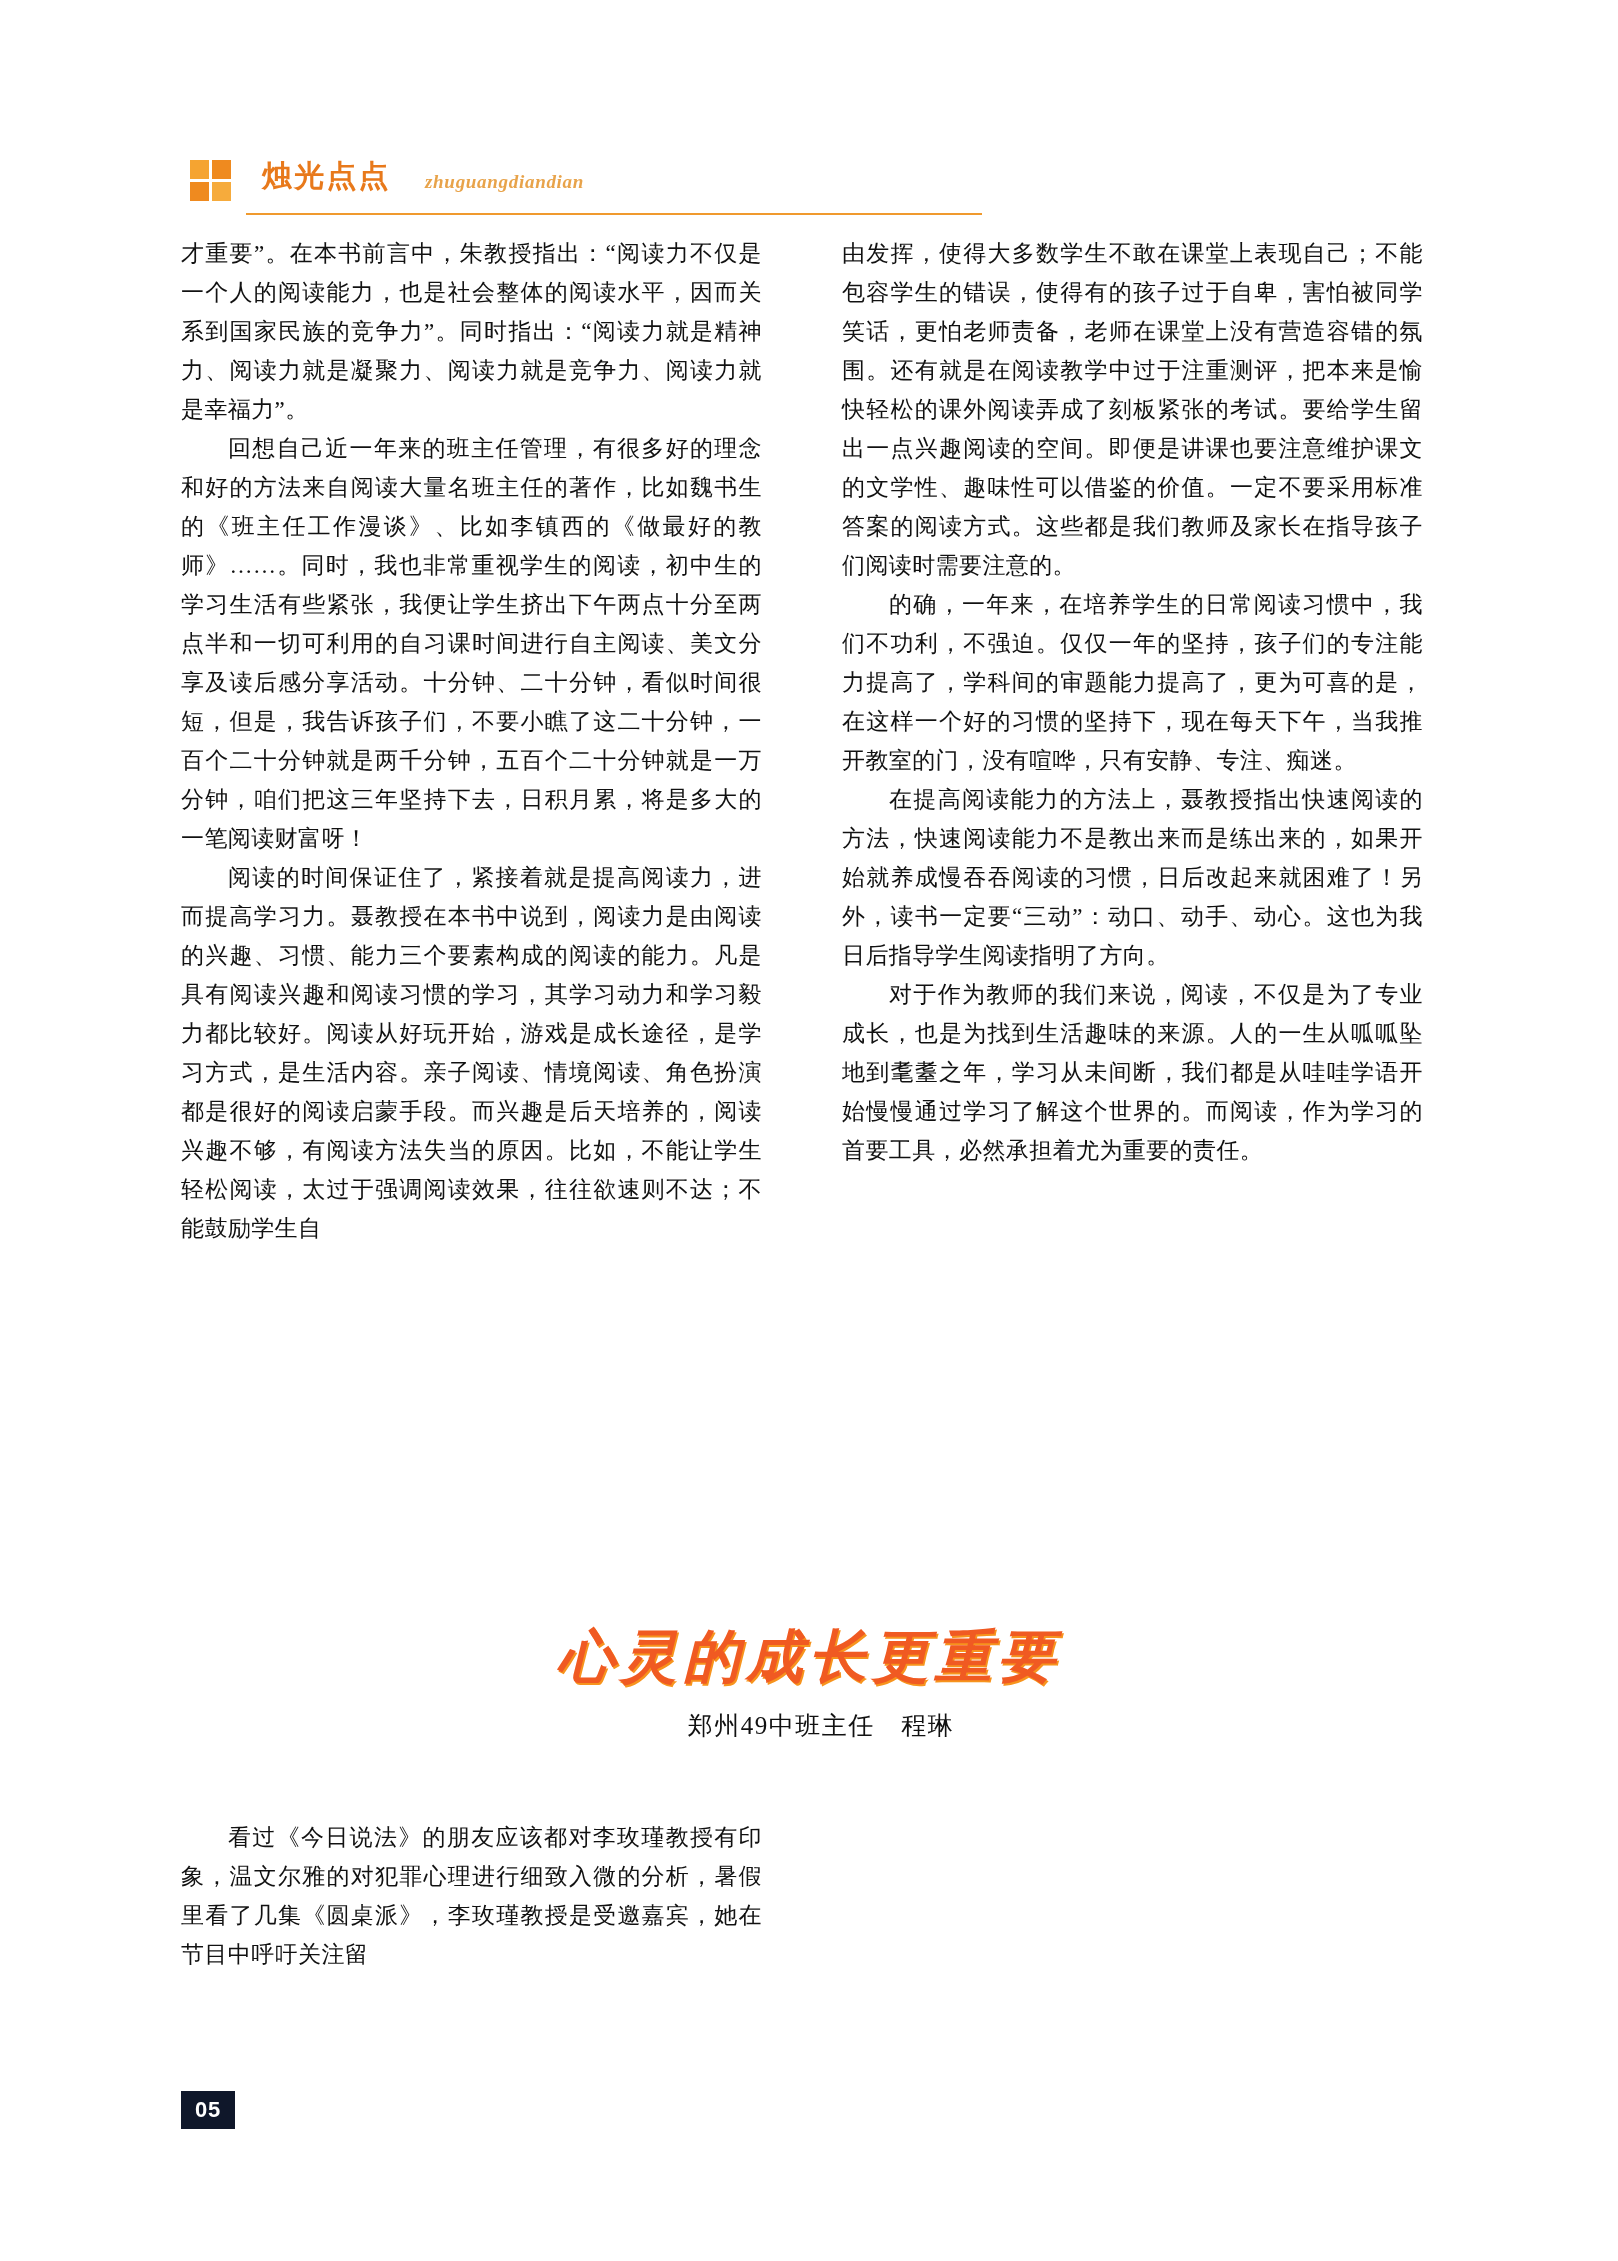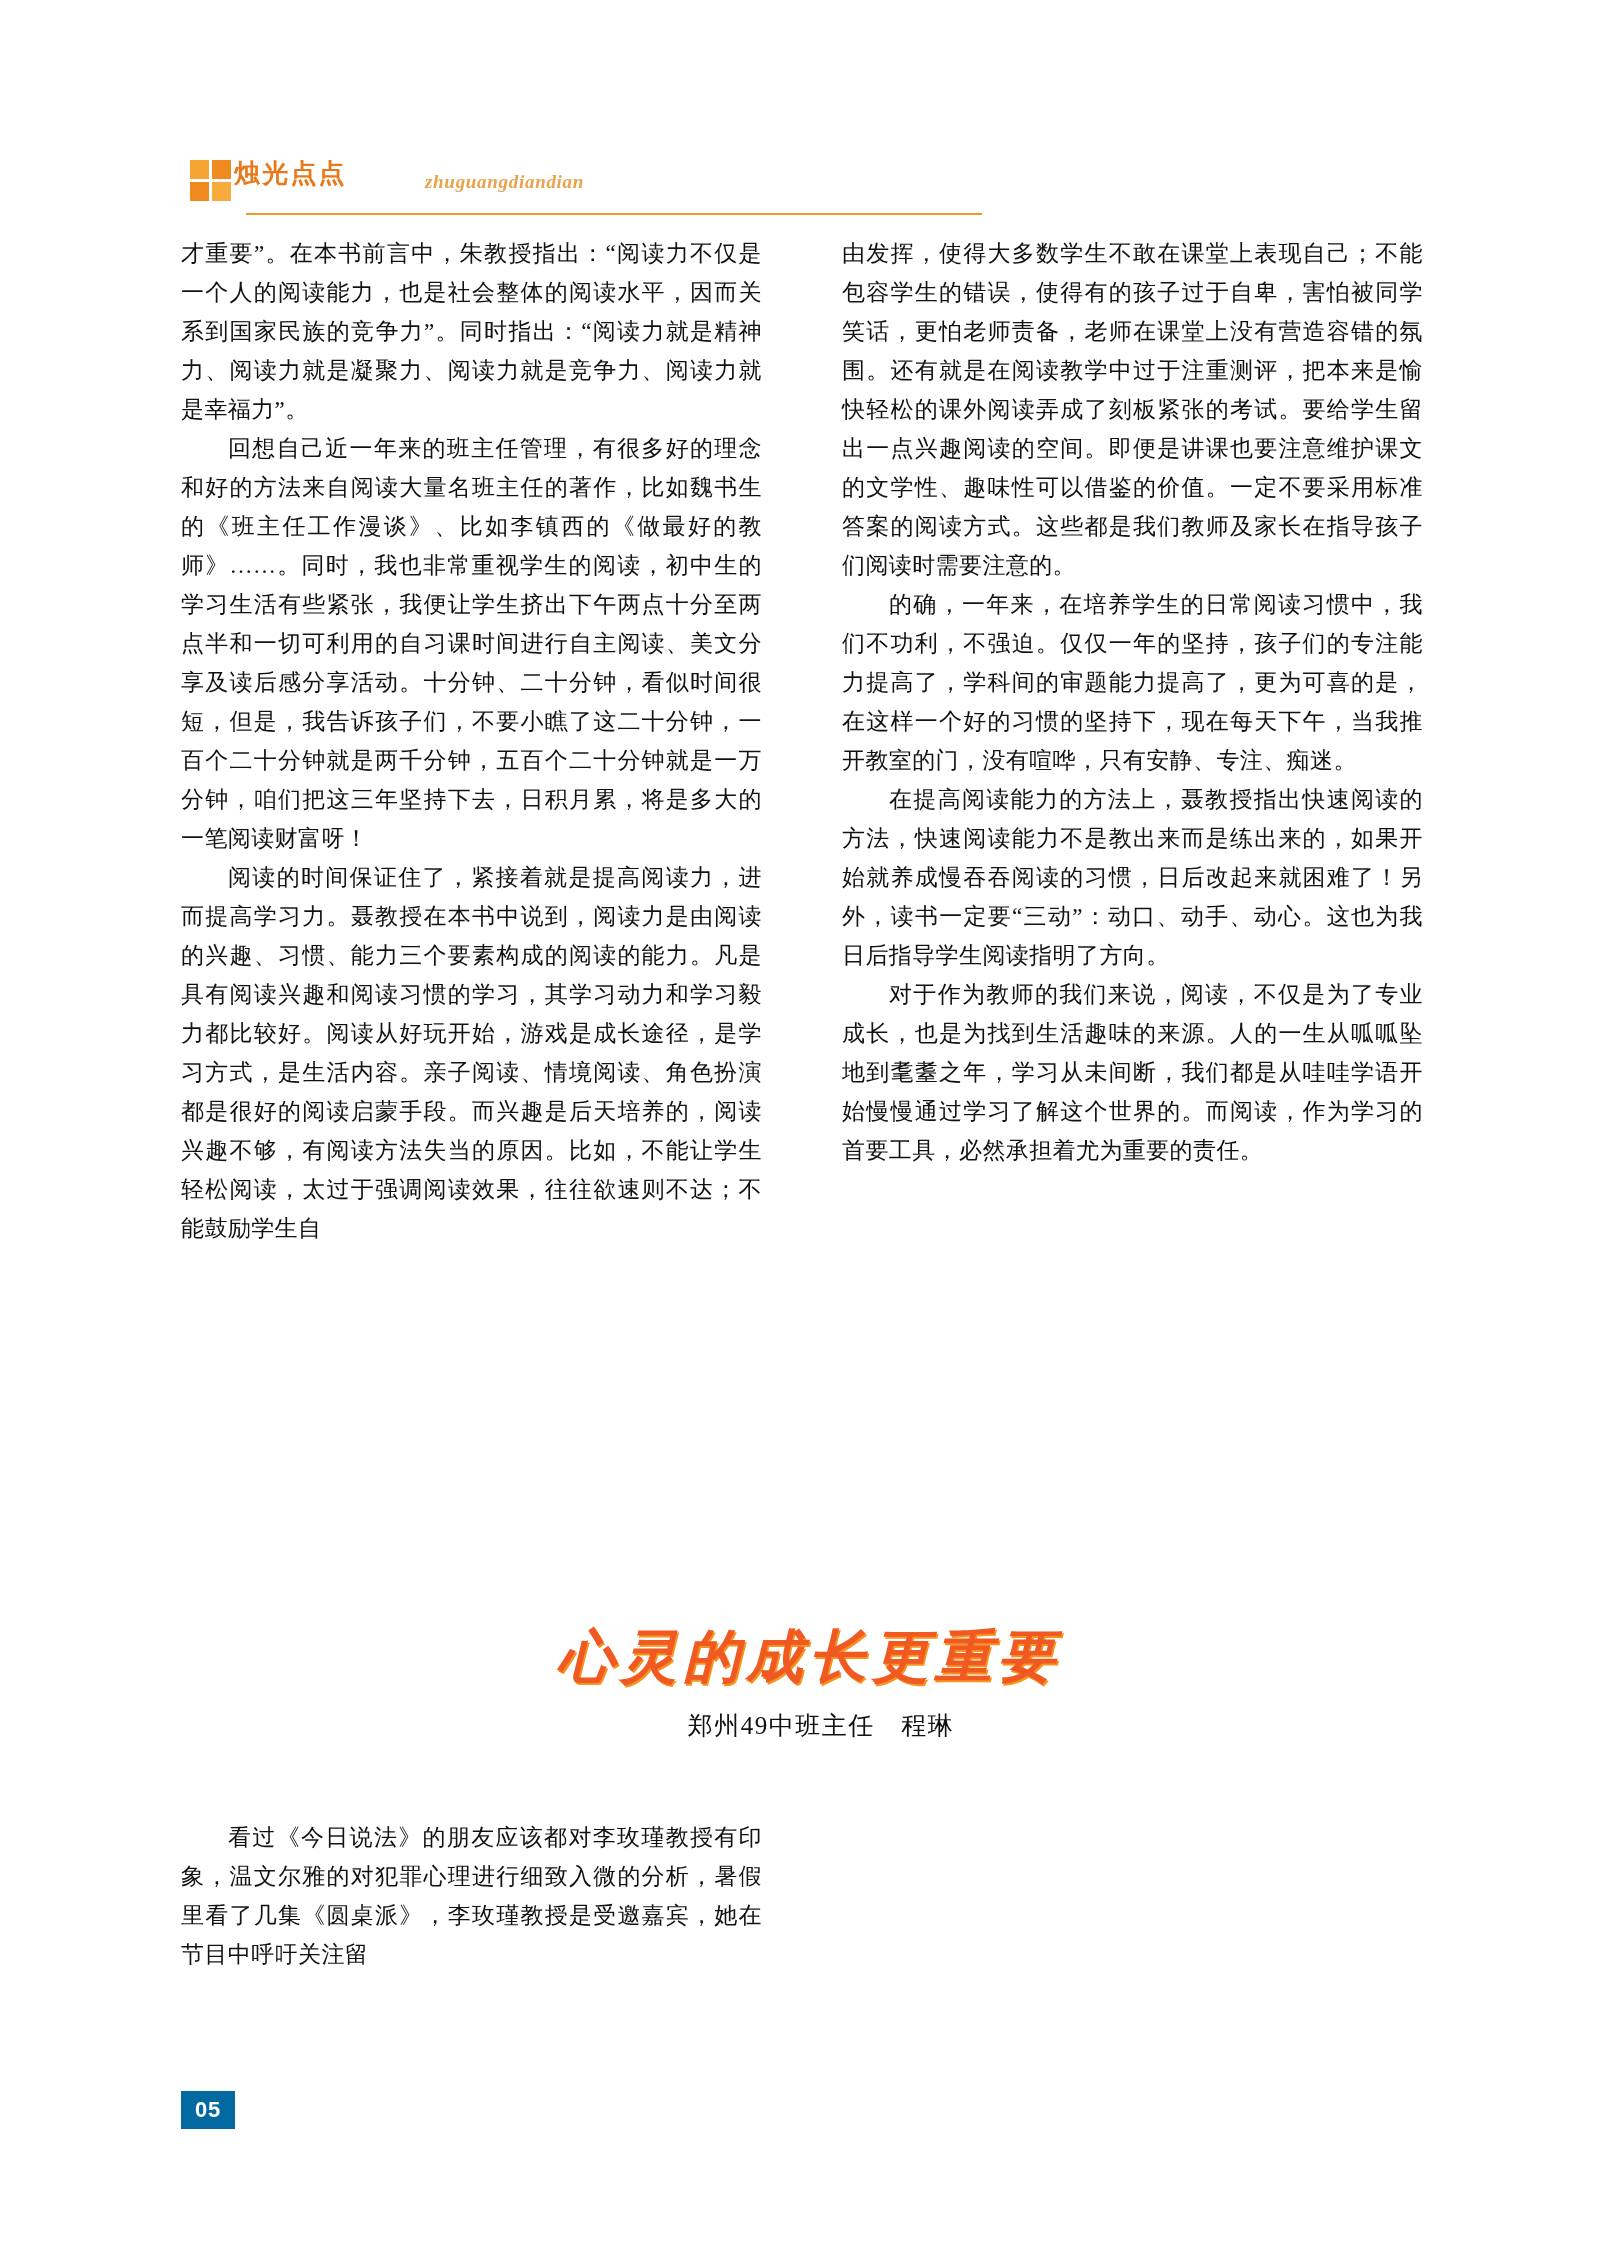--- a/index.html
+++ b/index.html
@@ -40,24 +40,24 @@
     height: 19px;
     background: #f08a1e;
   }
   .sq.s1 { left: 0;    top: 0;    background: #f5a431; }
   .sq.s2 { left: 22px; top: 0;    background: #ef8a1f; }
   .sq.s3 { left: 0;    top: 22px; background: #ef8a1f; }
   .sq.s4 { left: 22px; top: 22px; background: #f6ab3c; }
 
   .header-title-cn {
     position: absolute;
-    left: 44px;
+    left: 72px;
     top: 11.8px;
     font-family: "Liberation Sans", "DejaVu Sans", sans-serif;
-    font-size: 26px;
+    font-size: 30px;
     font-weight: bold;
     color: #e8791b;
     letter-spacing: 2.2px;
   }
   .header-title-py {
     position: absolute;
     left: 235px;
     top: 26.5px;
     font-family: "Liberation Serif", "DejaVu Serif", serif;
     font-style: italic;
@@ -140,21 +140,21 @@
     width: 1258px;
   }
 
   
   .pagenum {
     position: absolute;
     left: 181px;
     top: 2091px;
     width: 54px;
     height: 38px;
-    background: #0369a1;
+    background: #0f172a;
     color: #ffffff;
     font-family: "Liberation Sans", "DejaVu Sans", sans-serif;
     font-size: 22px;
     font-weight: bold;
     display: flex;
     align-items: center;
     justify-content: center;
     letter-spacing: 0.7px;
   }
 </style>

